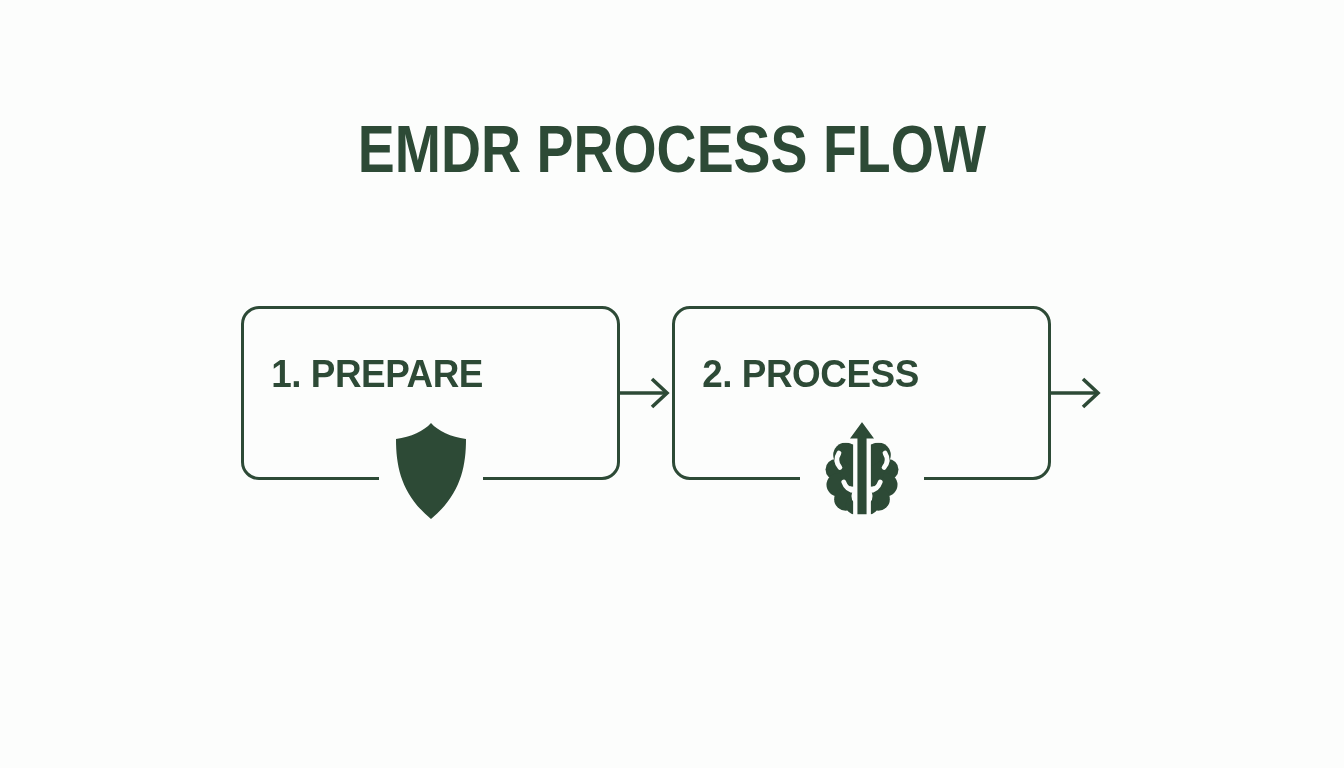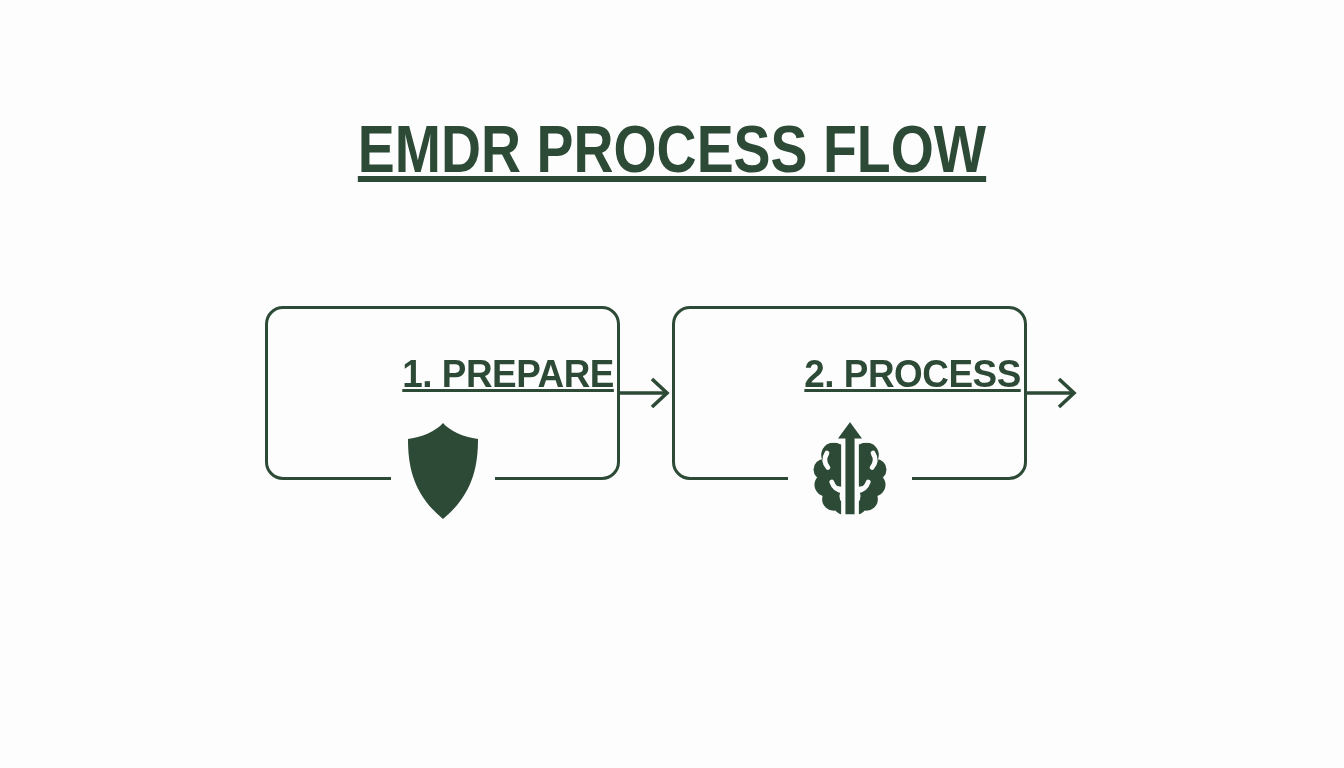--- a/index.html
+++ b/index.html
@@ -6,21 +6,21 @@
     --green:#2d4a36;
     --bg:#fcfdfc;
   }
   html,body{margin:0;padding:0;}
   body{
     width:1344px;height:768px;overflow:hidden;
     background:var(--bg);
     font-family:"Liberation Sans", sans-serif;
     color:var(--green);
   }
-  .diagram{width:1344px;height:768px;box-sizing:border-box;padding-top:116px;text-decoration:underline;}
+  .diagram{width:1344px;height:768px;box-sizing:border-box;padding-top:116px;}
   .title{
     margin:0;
     text-align:center;
     font-size:66px;
     font-weight:900;
     letter-spacing:0px;
     color:var(--green);
     transform:scaleX(.84);
     transform-origin:50% 50%;
     line-height:1;
@@ -32,22 +32,23 @@
     justify-content:center;
     align-items:center;
   }
   .step{
     position:relative;
     width:349px;height:168px;
     border:3px solid var(--green);
     border-radius:18px;
     box-sizing:content-box;
     display:flex;
-    justify-content:flex-end;
+    justify-content:flex-start;
     align-items:flex-start;
+    padding-left:24px;
   }
   .step-label{
     margin-top:46px;
     font-size:38px;
     font-weight:800;
     letter-spacing:-0.5px;
     line-height:1;
     color:var(--green);
     transform:scaleX(.97);
     transform-origin:50% 50%;

